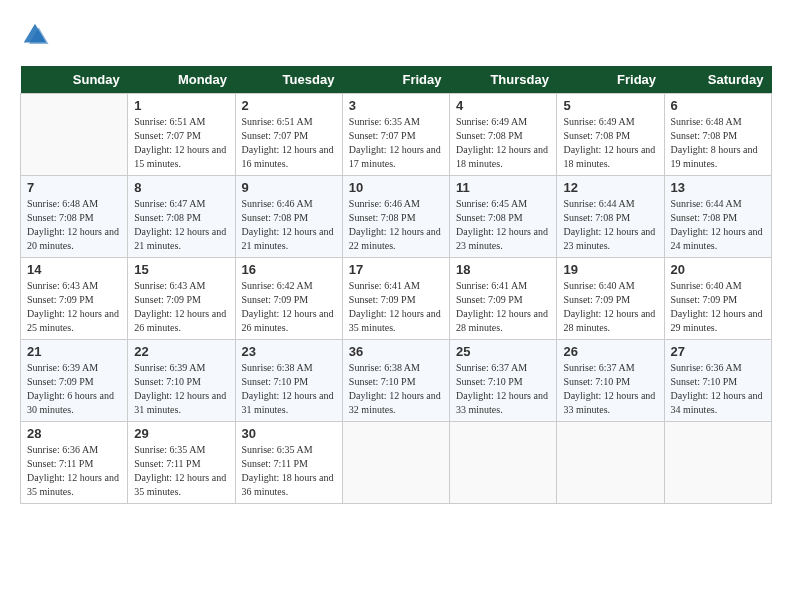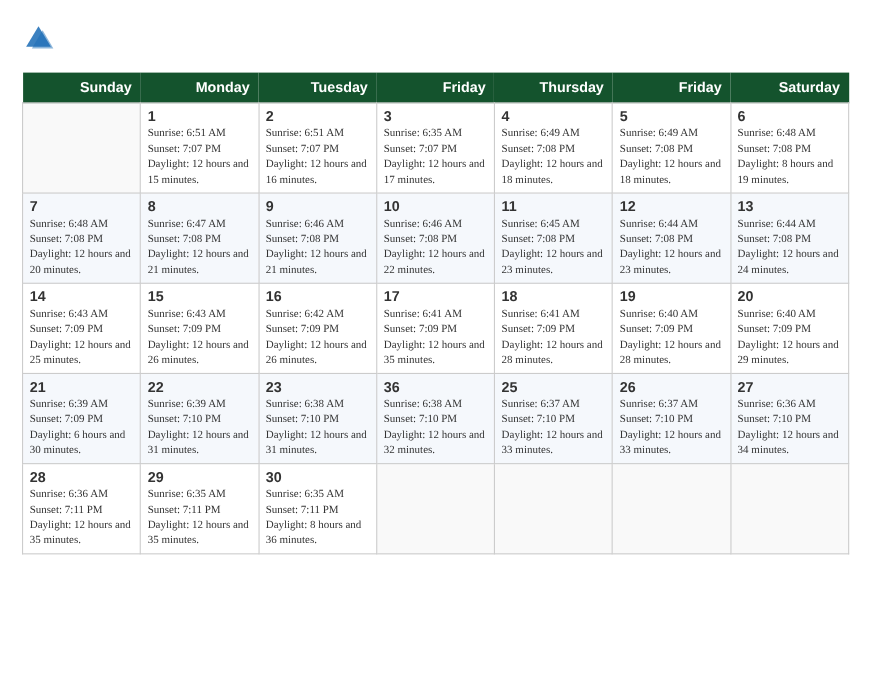--- a/index.html
+++ b/index.html
@@ -249,21 +249,21 @@
         <td>
           <div class="day-num">28</div>
           <div class="day-info"><span>Sunrise: 6:36 AM</span><br><span>Sunset: 7:11 PM</span><br><span>Daylight: 12 hours and 35 minutes.</span></div>
         </td>
         <td>
           <div class="day-num">29</div>
           <div class="day-info"><span>Sunrise: 6:35 AM</span><br><span>Sunset: 7:11 PM</span><br><span>Daylight: 12 hours and 35 minutes.</span></div>
         </td>
         <td>
           <div class="day-num">30</div>
-          <div class="day-info"><span>Sunrise: 6:35 AM</span><br><span>Sunset: 7:11 PM</span><br><span>Daylight: 8 hours and 36 minutes.</span></div>
+          <div class="day-info"><span>Sunrise: 6:35 AM</span><br><span>Sunset: 7:11 PM</span><br><span>Daylight: 18 hours and 36 minutes.</span></div>
         </td>
         <td class="empty"></td>
         <td class="empty"></td>
         <td class="empty"></td>
         <td class="empty"></td>
       </tr>
     </tbody>
 </table>
 
 </body></html>

